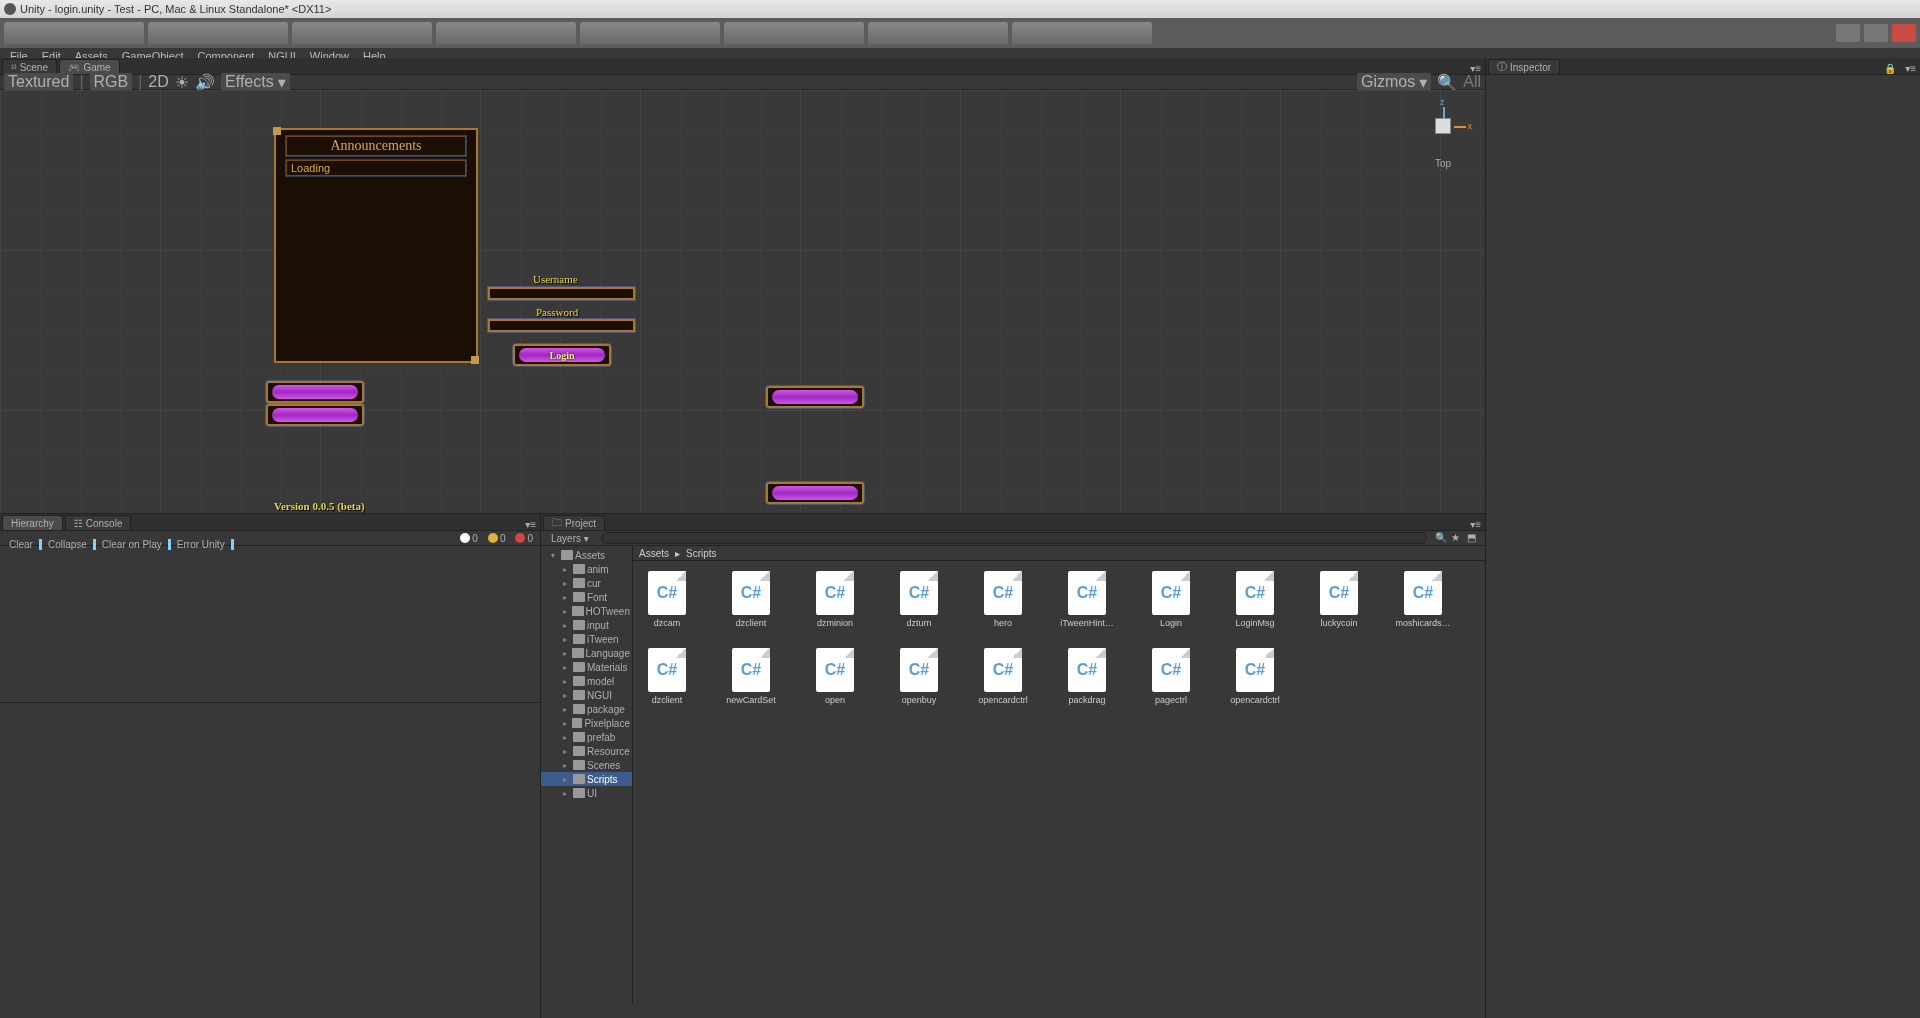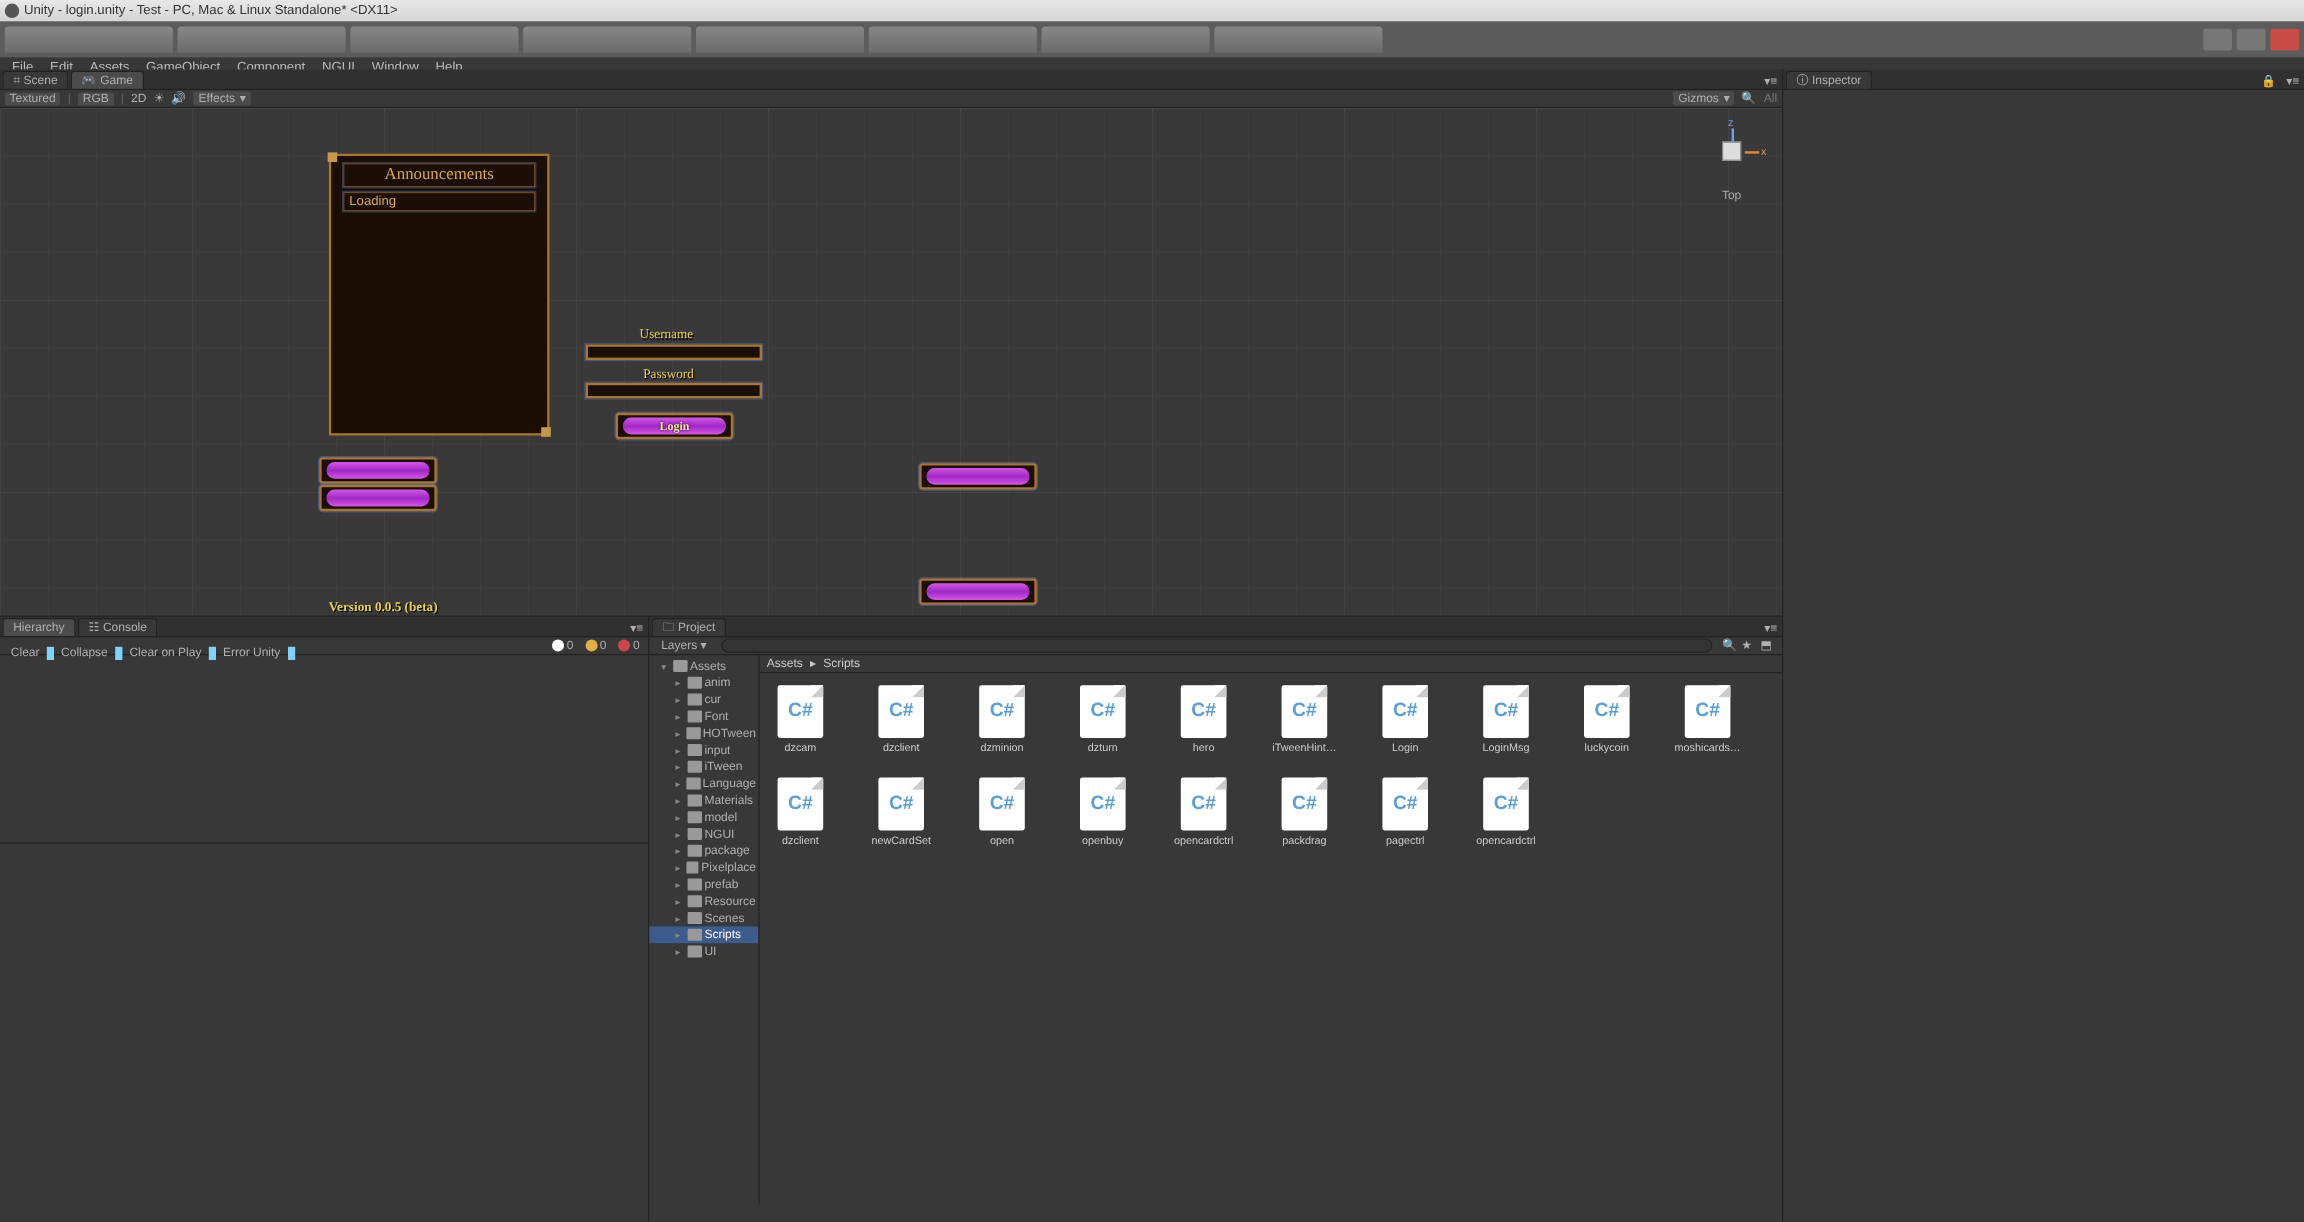--- a/index.html
+++ b/index.html
@@ -36,37 +36,37 @@
 .scene-panel { position:absolute; top:58px; left:0; right:435px; height:455px; background:#383838;}
 .bottom-left { position:absolute; left:0; top:513px; width:540px; bottom:0; background:#383838; border-top:1px solid #222;}
 .bottom-right { position:absolute; left:540px; top:513px; right:435px; bottom:0; background:#383838; border-top:1px solid #222; border-left:1px solid #222;}
 
 
 .tabrow { height:17px; background:#303030; display:flex; align-items:flex-end; border-bottom:1px solid #222;}
 .tab { background:#4b4b4b; border:1px solid #222; border-bottom:none; border-radius:3px 3px 0 0; height:15px; padding:0 8px; font-size:10px; display:flex; align-items:center; gap:3px; margin-left:2px;}
 .tab.active { background:#383838;}
 
 
-.scenebar { height:15px; background:#383838; display:flex; align-items:center; font-size:10px; padding:0 4px; gap:6px; border-bottom:1px solid #222;}
+.scenebar { height:15px; background:#383838; display:flex; align-items:center; font-size:16px; padding:0 4px; gap:6px; border-bottom:1px solid #222;}
 .scenebar .drop{background:#4b4b4b; border-radius:2px; padding:0 4px; display:flex; align-items:center; gap:4px;}
 .scenebar .sep{color:#666;}
 
 
 .sceneview { position:relative; background:#393939; height:423px; overflow:hidden;}
 .grid-bg { position:absolute; inset:0; 
   background-image: linear-gradient(#444 1px, transparent 1px), linear-gradient(90deg, #444 1px, transparent 1px);
   background-size: 160px 160px;
 }
 .grid-bg2 { position:absolute; inset:0; 
   background-image: linear-gradient(#3e3e3e 1px, transparent 1px), linear-gradient(90deg, #3e3e3e 1px, transparent 1px);
   background-size: 40px 40px;
 }
 
 
-.ann-panel { position:absolute; left:274px; top:38px; width:184px; height:235px; background:#1a0e05; border:2px solid #a8762f; }
+.ann-panel { position:absolute; left:274px; top:38px; width:204px; height:235px; background:#1a0e05; border:2px solid #a8762f; }
 .ann-panel::before,.ann-panel::after{content:"";position:absolute;width:8px;height:8px;background:#c49a4a;}
 .ann-panel::before{top:-3px;left:-3px;}
 .ann-panel::after{bottom:-3px;right:-3px;}
 .ann-title{ font-family:Georgia,serif; color:#d8a84e; font-size:14px; text-align:center; margin:6px 10px 4px; border:1px solid #6b4a1e; padding:1px 0; outline:1px solid rgba(120,160,255,.3);}
 .ann-loading{ color:#d8a84e; font-size:11px; margin:2px 10px; border:1px solid #6b4a1e; padding:1px 4px; outline:1px solid rgba(120,160,255,.3);}
 
 .login-label { position:absolute; color:#e9d24a; font-weight:normal; font-size:11px; text-shadow:1px 1px 0 #000; font-family:Georgia,serif;}
 .login-input { position:absolute; width:147px; height:13px; background:#1a0e05; border:2px solid #a8762f; outline:1px solid rgba(120,160,255,.3);}
 
 .game-btn { position:absolute; width:98px; height:22px; border:2px solid #a8762f; border-radius:3px; background:#1a0e05; display:flex; align-items:center; justify-content:center; outline:1px solid rgba(120,160,255,.3);}
@@ -79,21 +79,21 @@
 .gizmo .cube{width:16px;height:16px;background:#ddd;border:1px solid #888;margin:20px auto 2px;position:relative;}
 .gizmo .ax{position:absolute;font-size:9px;}
 .gizmo .ax.x{right:-22px;top:2px;color:#e58b3a;}
 .gizmo .ax.x::before{content:"";position:absolute;left:-14px;top:5px;width:12px;height:2px;background:#e58b3a;}
 .gizmo .ax.z{top:-22px;left:4px;color:#6ea1e0;}
 .gizmo .ax.z::before{content:"";position:absolute;top:10px;left:3px;width:2px;height:12px;background:#6ea1e0;}
 .gizmo .lbl{color:#aaa;font-size:10px;margin-top:24px;}
 
 
 .cons-tb { height:15px; display:flex; align-items:center; font-size:10px; border-bottom:1px solid #222; padding:0 3px; gap:0;}
-.cons-tb .cbtn{padding:0 6px; border-right:6px solid #7dd3fc;margin-top:12px;}
+.cons-tb .cbtn{padding:0 6px; border-right:3px solid #7dd3fc;margin-top:12px;}
 .cons-tb .badge{margin-left:auto;display:flex;gap:2px;}
 .cons-tb .bd{display:flex;align-items:center;gap:2px;padding:0 4px;}
 .cons-tb .dot{width:10px;height:10px;border-radius:50%;}
 
 
 .proj-tb{height:15px;display:flex;align-items:center;font-size:10px;border-bottom:1px solid #222;padding:0 4px;}
 .proj-tb .create{padding:0 6px;}
 .proj-tb .search{flex:1;margin:0 6px;height:12px;background:#333;border-radius:6px;border:1px solid #222;}
 .proj-tb .ibtn{width:14px;height:12px;margin-left:2px;}
 

